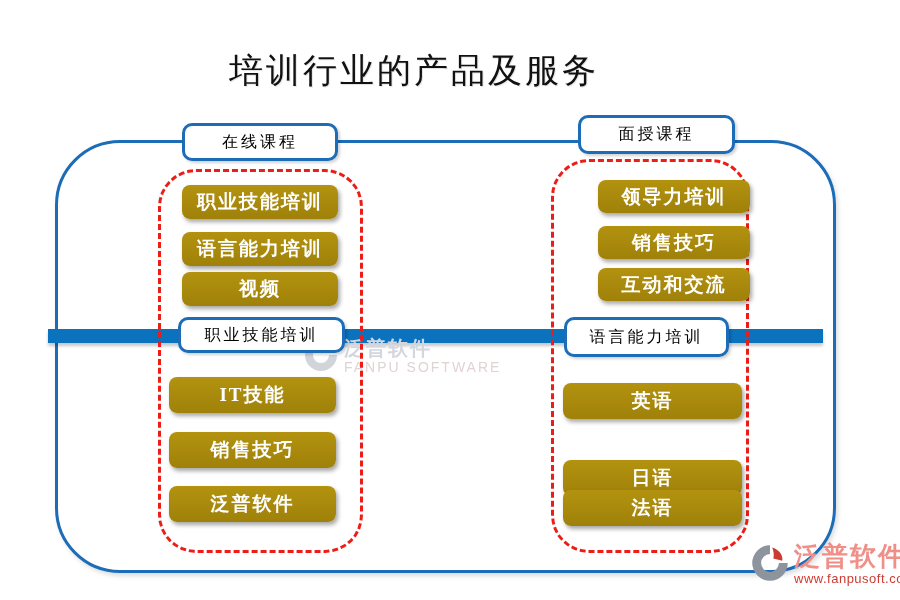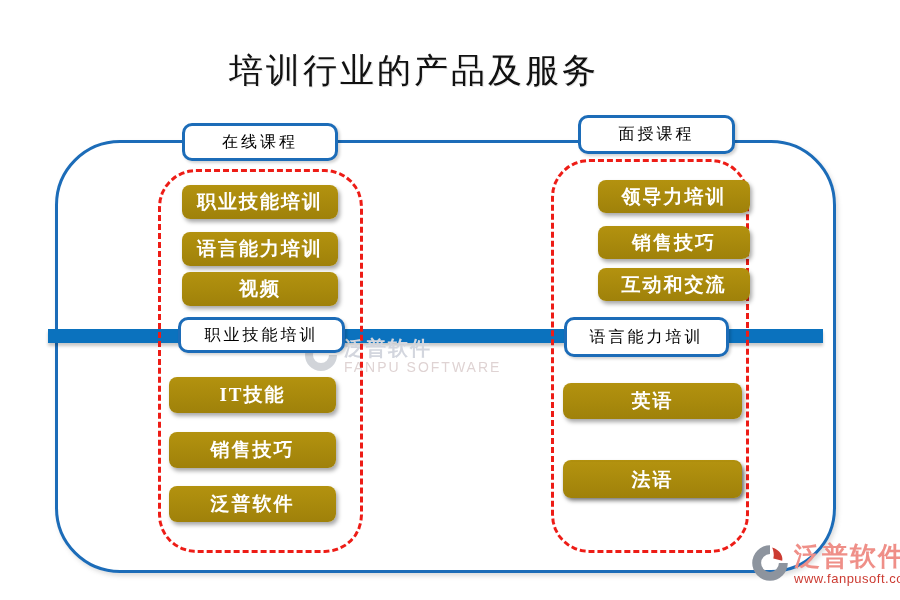--- a/index.html
+++ b/index.html
@@ -91,21 +91,21 @@
 <div class="abs btn col-rt" style="top:180px">领导力培训</div>
 <div class="abs btn col-rt" style="top:226px">销售技巧</div>
 <div class="abs btn col-rt" style="top:268px">互动和交流</div>
 
 <div class="abs btn col-lb" style="top:377px">IT技能</div>
 <div class="abs btn col-lb" style="top:432px">销售技巧</div>
 <div class="abs btn col-lb" style="top:486px">泛普软件</div>
 
 <div class="abs btn col-rb" style="top:383px">英语</div>
 <div class="abs btn col-rb" style="top:460px">日语</div>
-<div class="abs btn col-rb" style="top:462px">法语</div>
+<div class="abs btn col-rb" style="top:490px">法语</div>
 
 <div class="abs wm-center">
   <span>
     <svg class="logo-svg" width="36" height="36" viewBox="0 0 36 36" opacity="0.45">
       <path d="M18 2 A16 16 0 1 0 34 18 L26 18 A8 8 0 1 1 18 10 Z" fill="#9aa2ad"></path>
       <path d="M20 4 C27 6 30 12 29 16 L21 14 C22 10 21 7 20 4 Z" fill="#d05a52"></path>
     </svg>
   </span>
   <span>
     <div class="wm-name">泛普软件</div>

